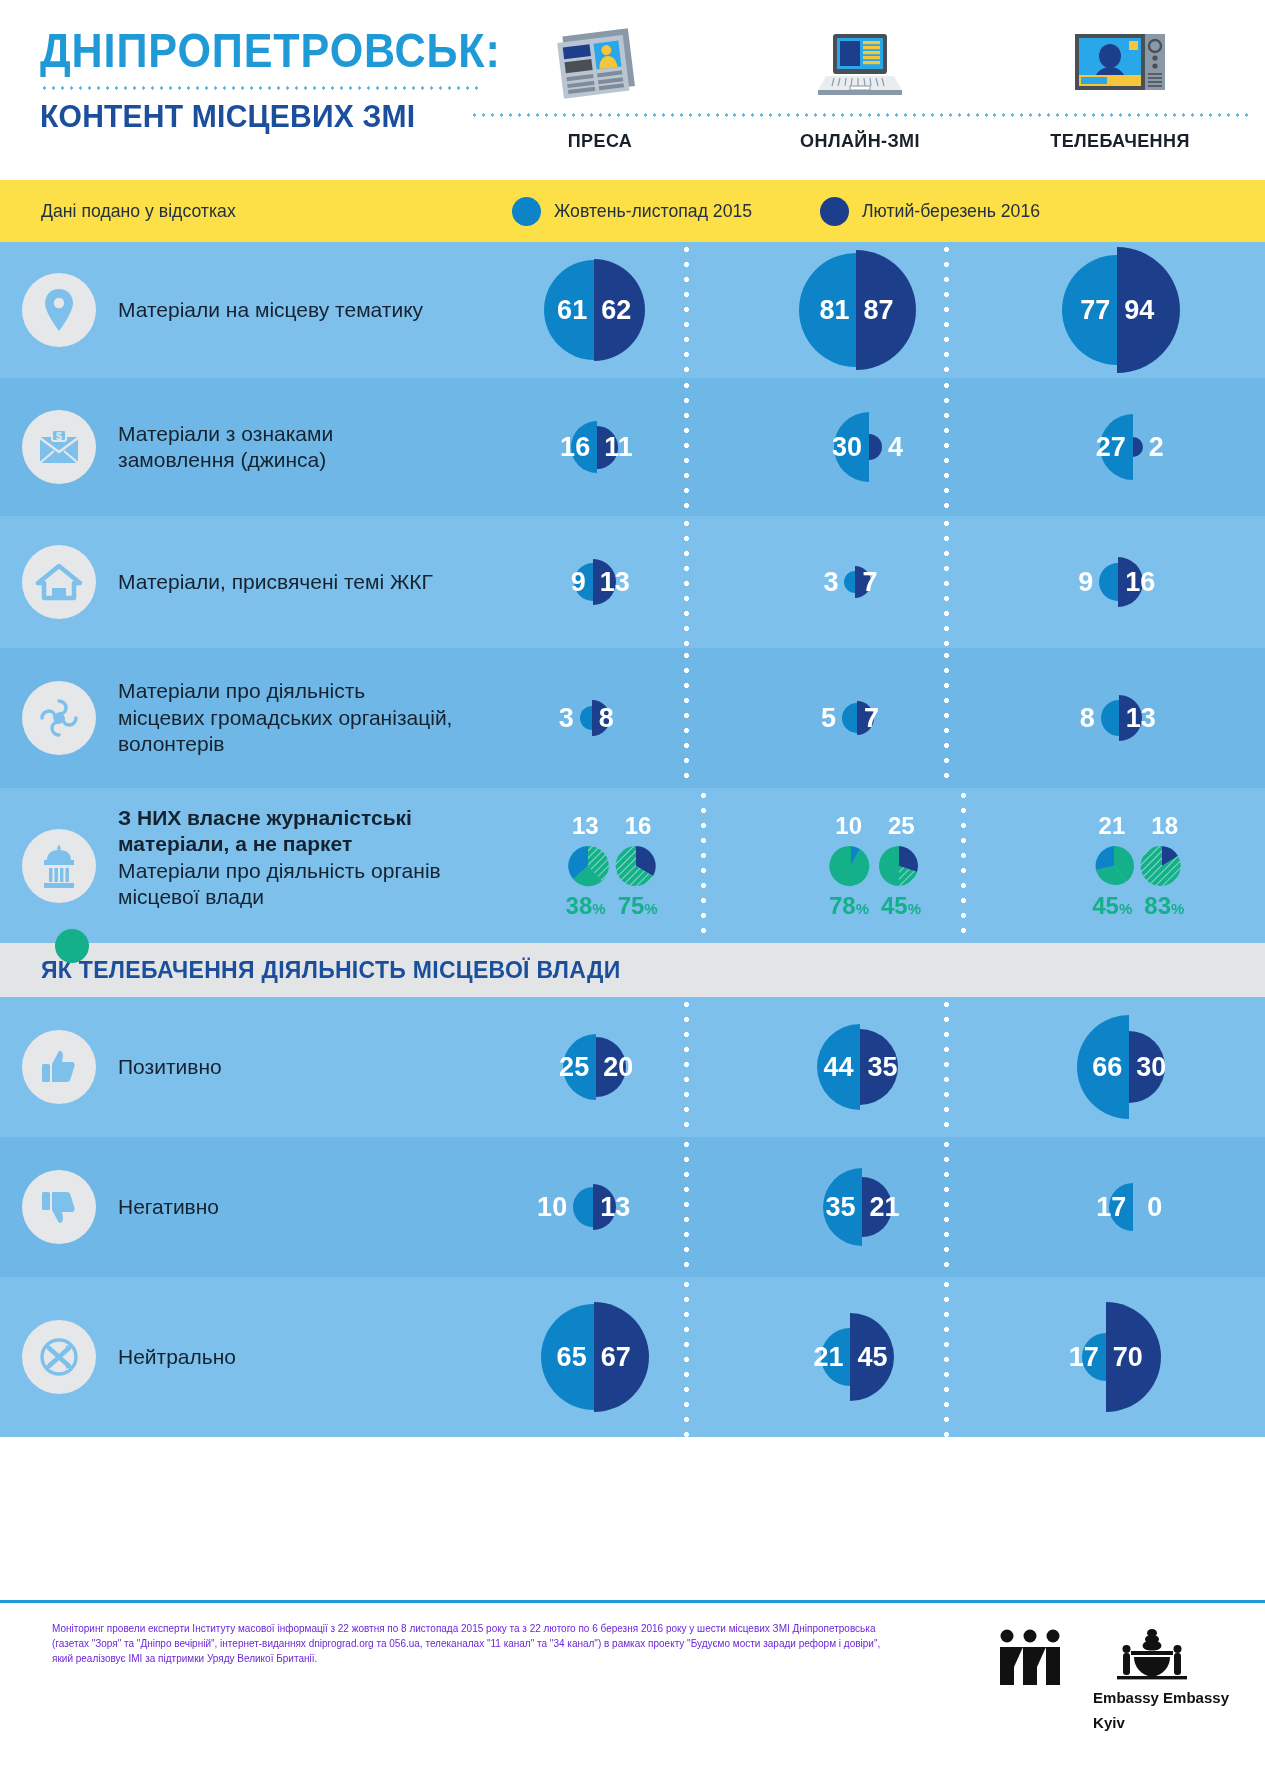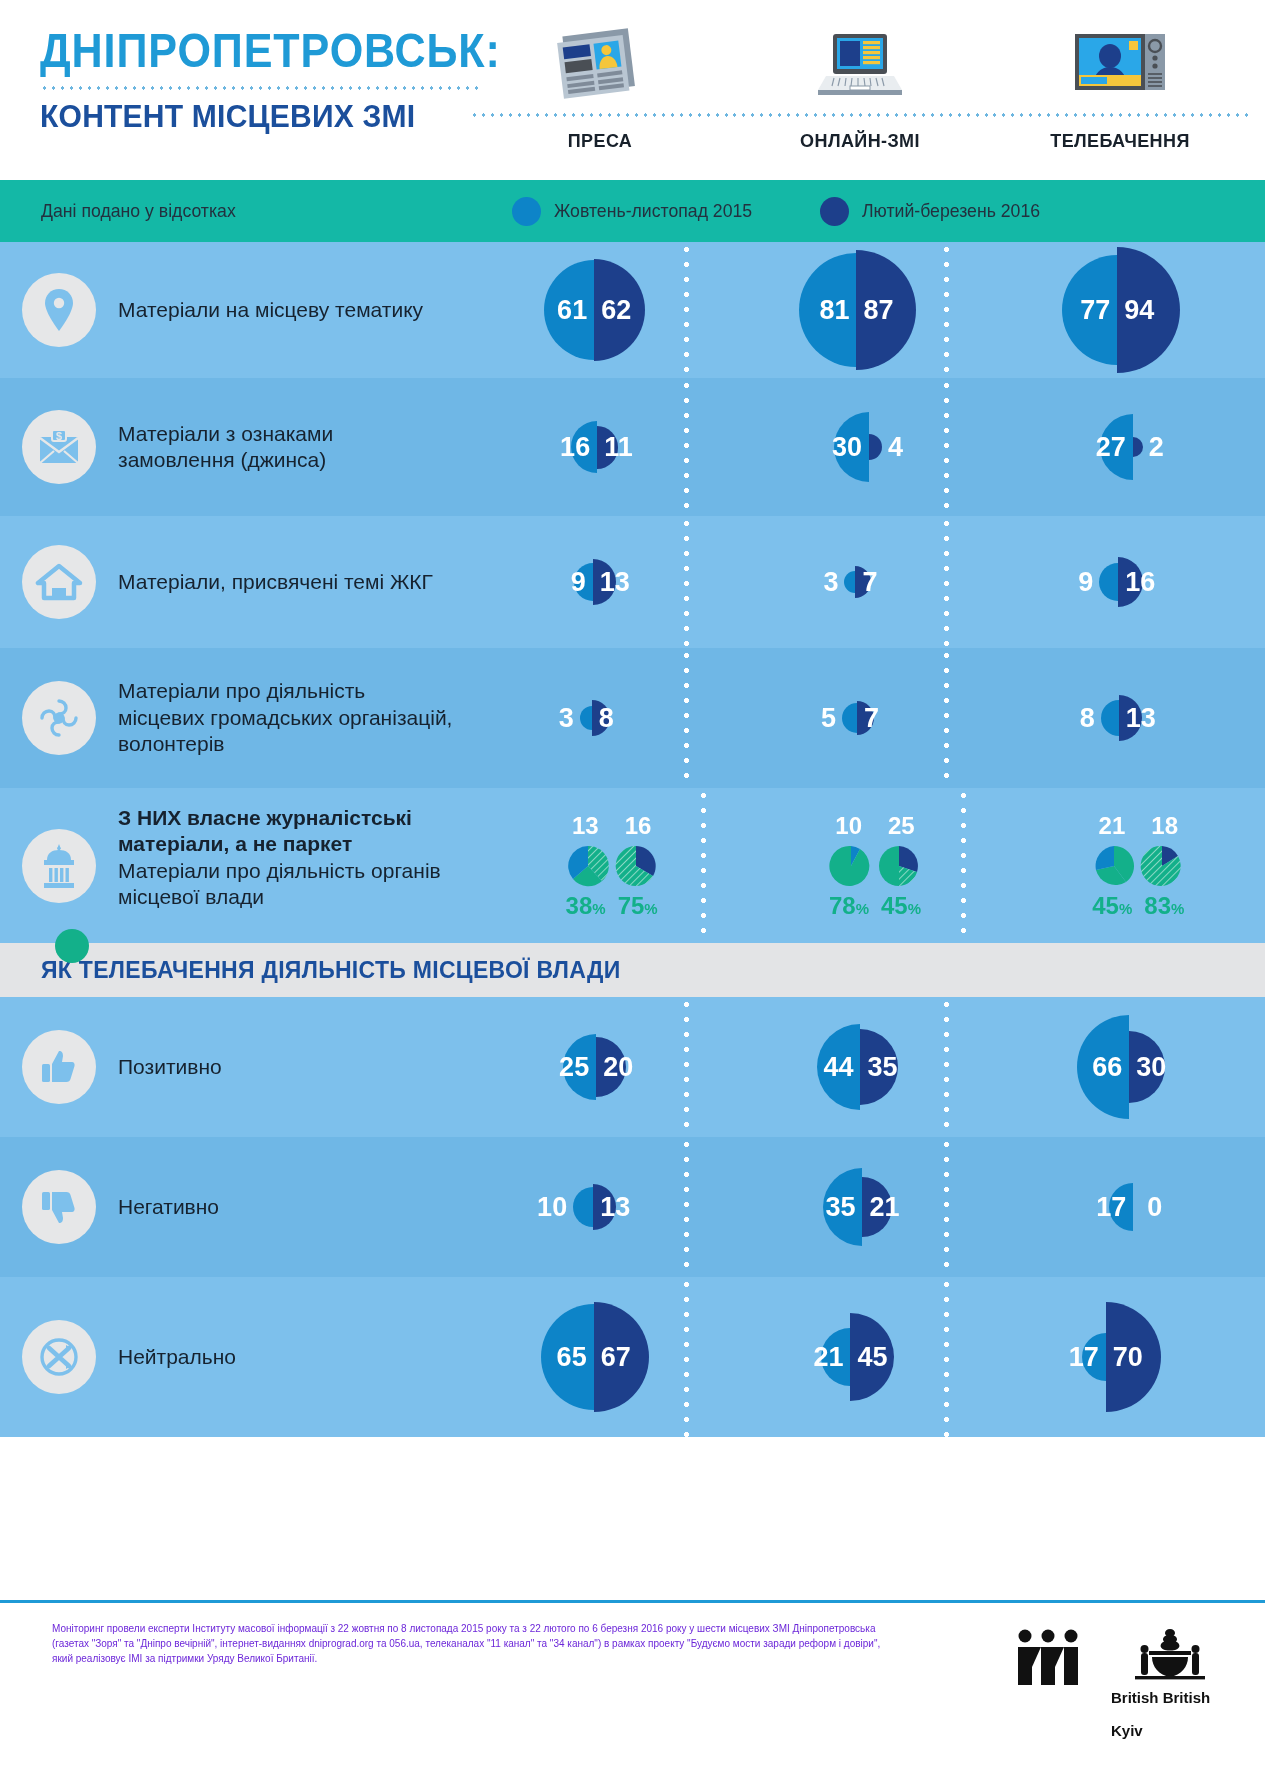--- a/index.html
+++ b/index.html
@@ -27,21 +27,21 @@
   }
   .cols{position:absolute;left:470px;top:18px;width:780px;height:160px;display:flex;}
   .col{flex:1;display:flex;flex-direction:column;align-items:center;}
   .col-icon{height:92px;display:flex;align-items:center;justify-content:center;}
   .col-rule{width:100%;height:6px;margin-top:2px;
     background-image:radial-gradient(circle, #6cb6e0 1.6px, transparent 1.8px);
     background-size:9px 6px;background-repeat:repeat-x;}
   .col-label{margin-top:13px;font-size:18px;font-weight:700;color:#18212b;letter-spacing:.4px;}
 
   
-  .legend{height:62px;background:#14b8a6;display:flex;align-items:center;position:relative;}
+  .legend{height:62px;background:#fde047;display:flex;align-items:center;position:relative;}
   .legend-note{position:absolute;left:41px;font-size:19px;color:#23313f;
     font-family:"Liberation Sans Narrow","Liberation Sans",sans-serif;transform:scaleX(.93);transform-origin:left;}
   .legend-item{position:absolute;display:flex;align-items:center;gap:13px;}
   .legend-dot{width:29px;height:29px;border-radius:50%;}
   .legend-txt{font-size:19px;color:#23313f;
     font-family:"Liberation Sans Narrow","Liberation Sans",sans-serif;transform:scaleX(.93);transform-origin:left;white-space:nowrap;}
 
   
   .rows{position:relative;}
   .row{position:relative;display:flex;align-items:center;}
@@ -668,19 +668,19 @@
             <path d="M59 2c-3 0-5 2-5 4 0 1 .6 2 1.4 2.6-2 .5-3.4 2-3.4 3.6 0 1 .5 1.8 1.2 2.4-2.2.8-3.6 2.4-3.6 4.2 0 2.6 3 4.6 7 4.6h4.8c4 0 7-2 7-4.6 0-1.8-1.4-3.4-3.6-4.2.7-.6 1.2-1.4 1.2-2.4 0-1.6-1.4-3.1-3.4-3.6C63.4 8 64 7 64 6c0-2-2-4-5-4z"></path>
             <path d="M38 24h42v4H38z"></path>
             <path d="M41 30h36c0 10-7 18-18 20-11-2-18-10-18-20z"></path>
             <rect x="30" y="26" width="7" height="22" rx="3"></rect>
             <rect x="81" y="26" width="7" height="22" rx="3"></rect>
             <circle cx="33.5" cy="22" r="4"></circle>
             <circle cx="84.5" cy="22" r="4"></circle>
             <rect x="24" y="49" width="70" height="3.4"></rect>
           </g>
         </svg>
-        <div class="emb-t">British British</div>
-        <div class="emb-t" style="margin-top:16px">Kyiv</div>
+        <div class="emb-t">Embassy Embassy</div>
+        <div class="emb-t" style="margin-top:8px">Kyiv</div>
       </div>
     </div>
   </div>
 
 </div>
 
 </body></html>

